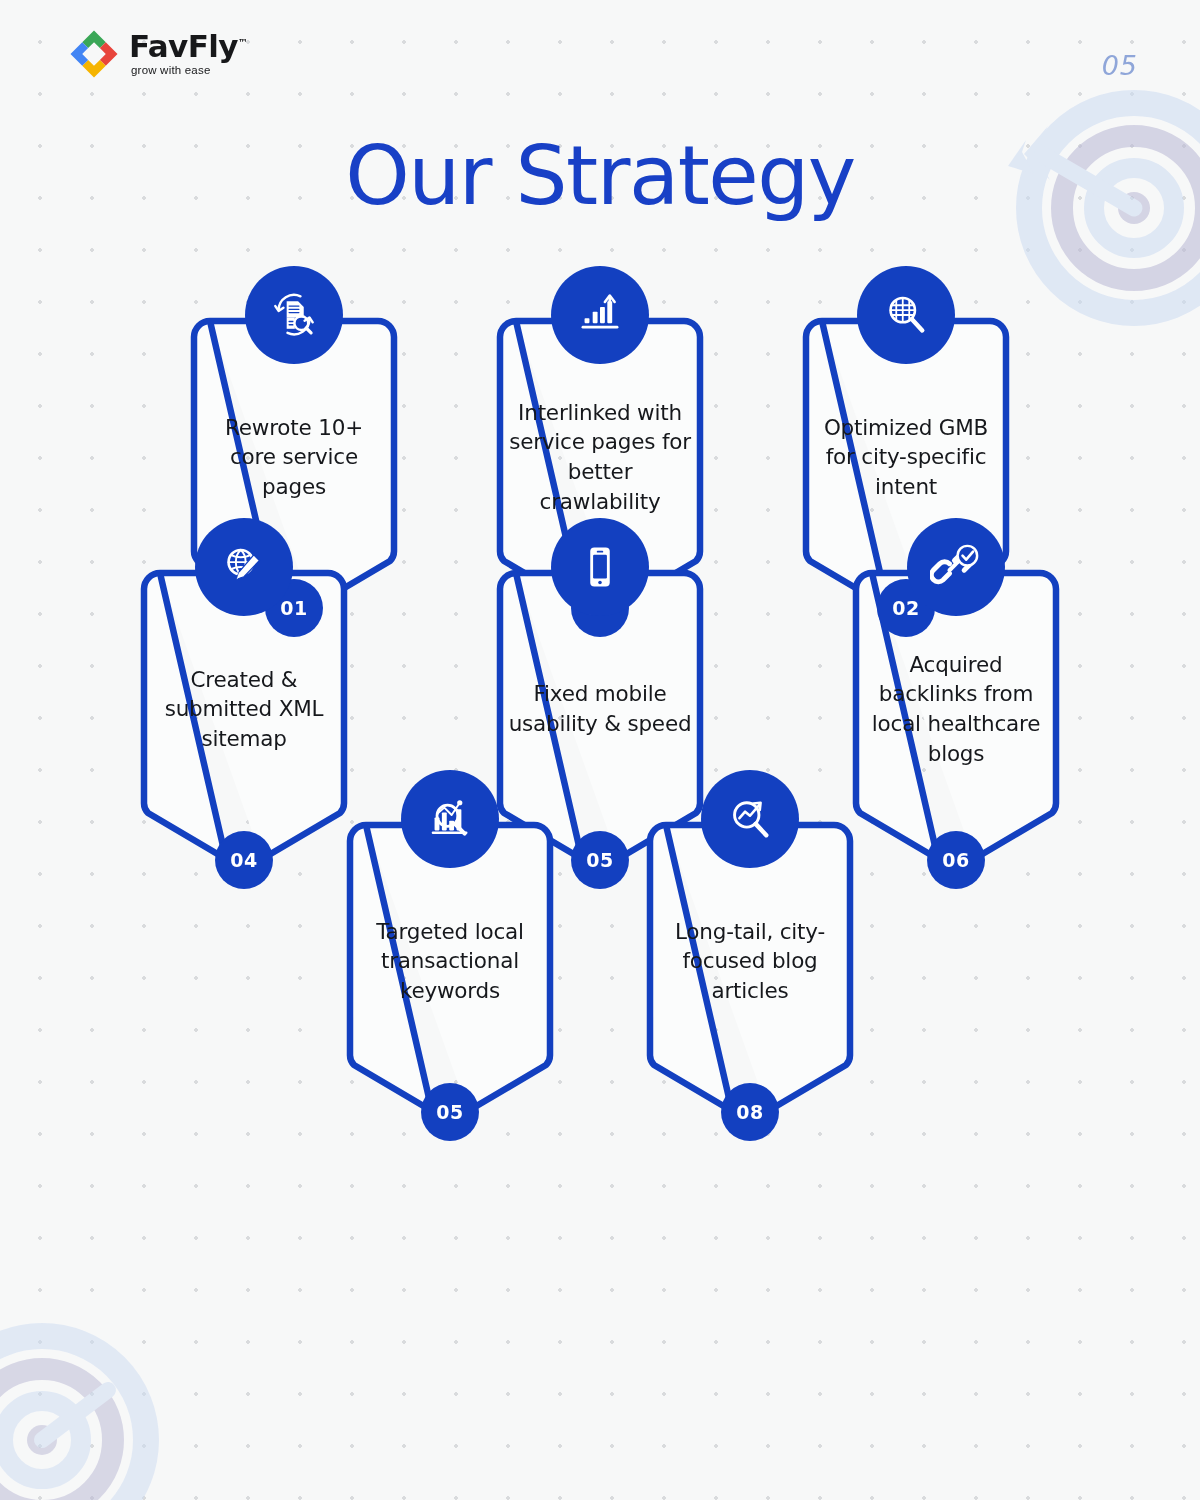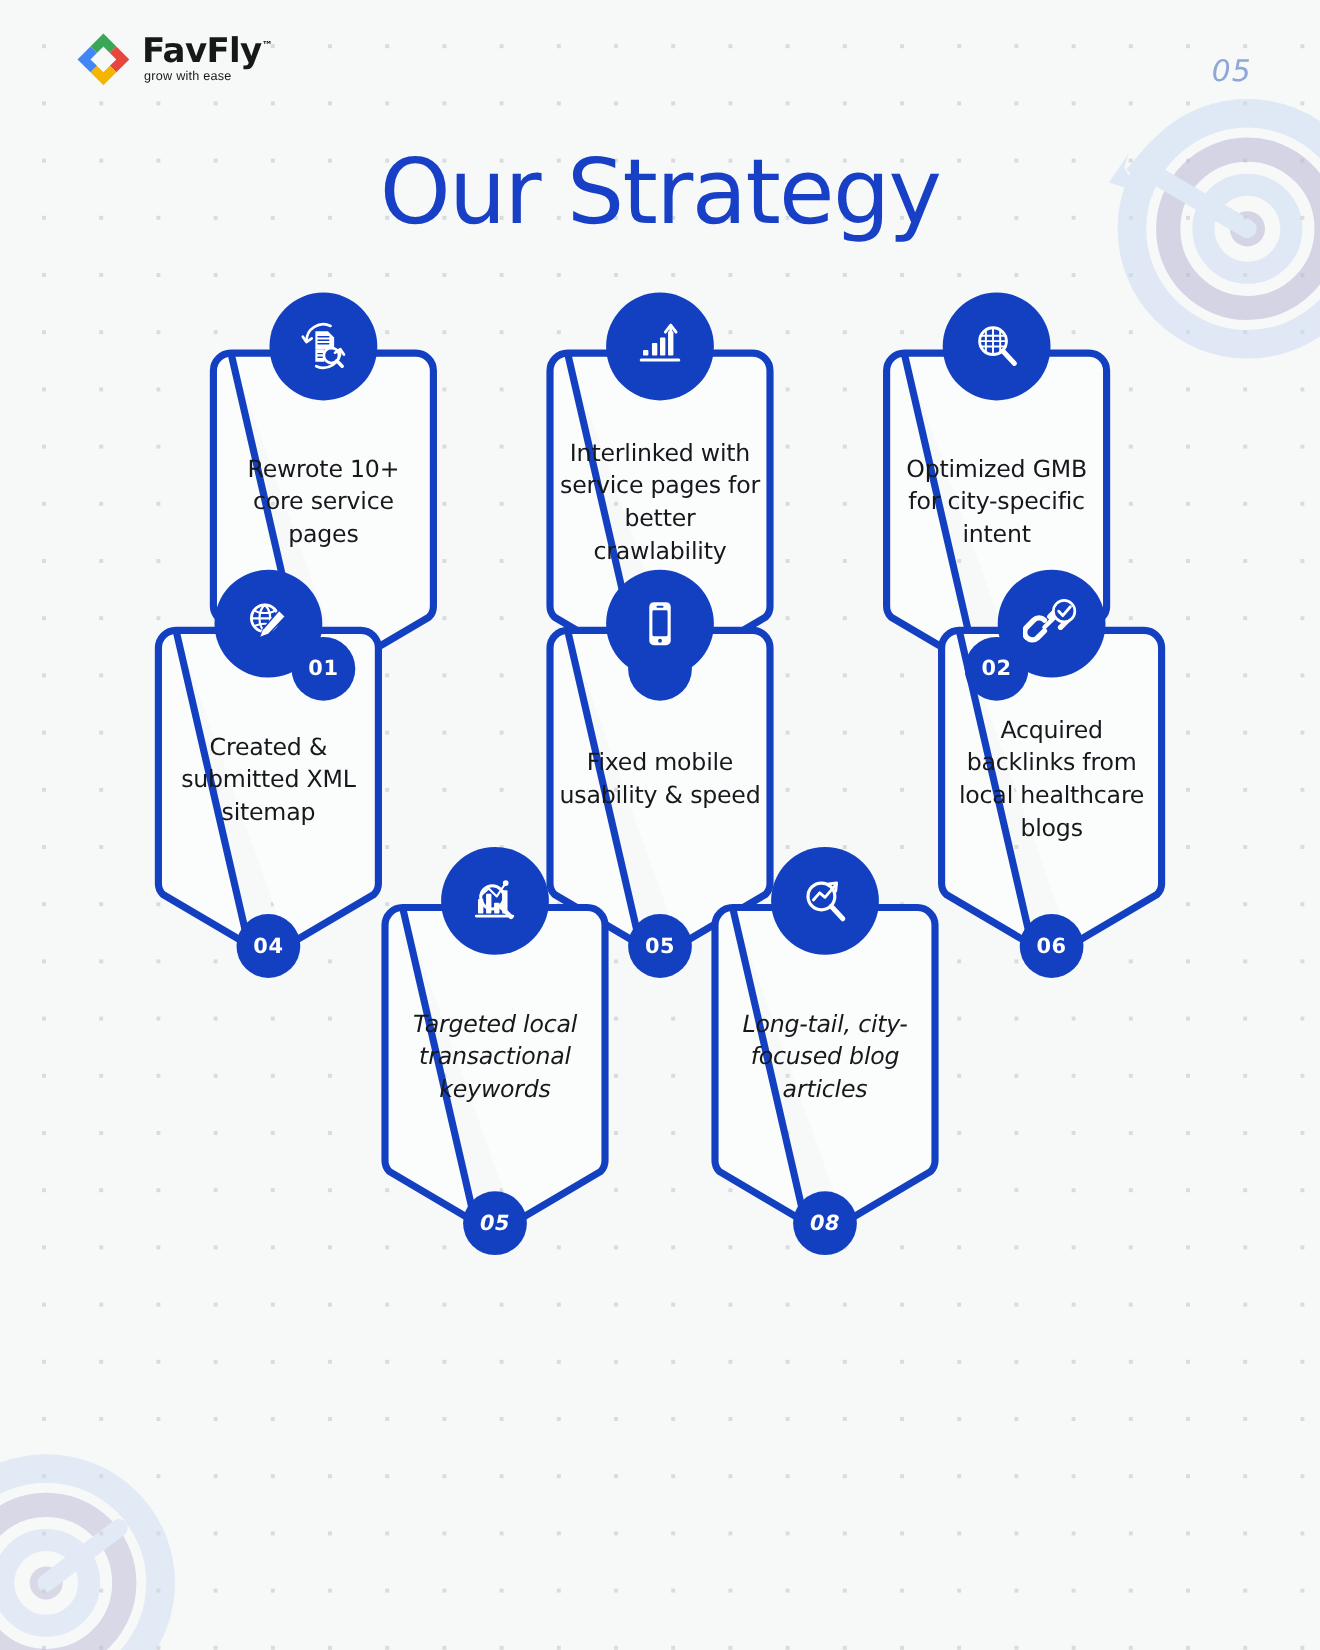--- a/index.html
+++ b/index.html
@@ -109,21 +109,21 @@
     z-index: 2;
   }
 
   .row {
     display: flex;
     justify-content: center;
     position: relative;
   }
   .row-1 { gap: 94px; margin-left: 0px; }
   .row-2 { gap: 144px; margin-top: 38px; }
-  .row-3 { gap: 88px; margin-top: 38px; font-style: italic; }
+  .row-3 { gap: 88px; margin-top: 38px; }
 
   .card {
     position: relative;
     width: 212px;
   }
 
   .card-shape {
     position: relative;
     width: 212px;
     height: 100%;

